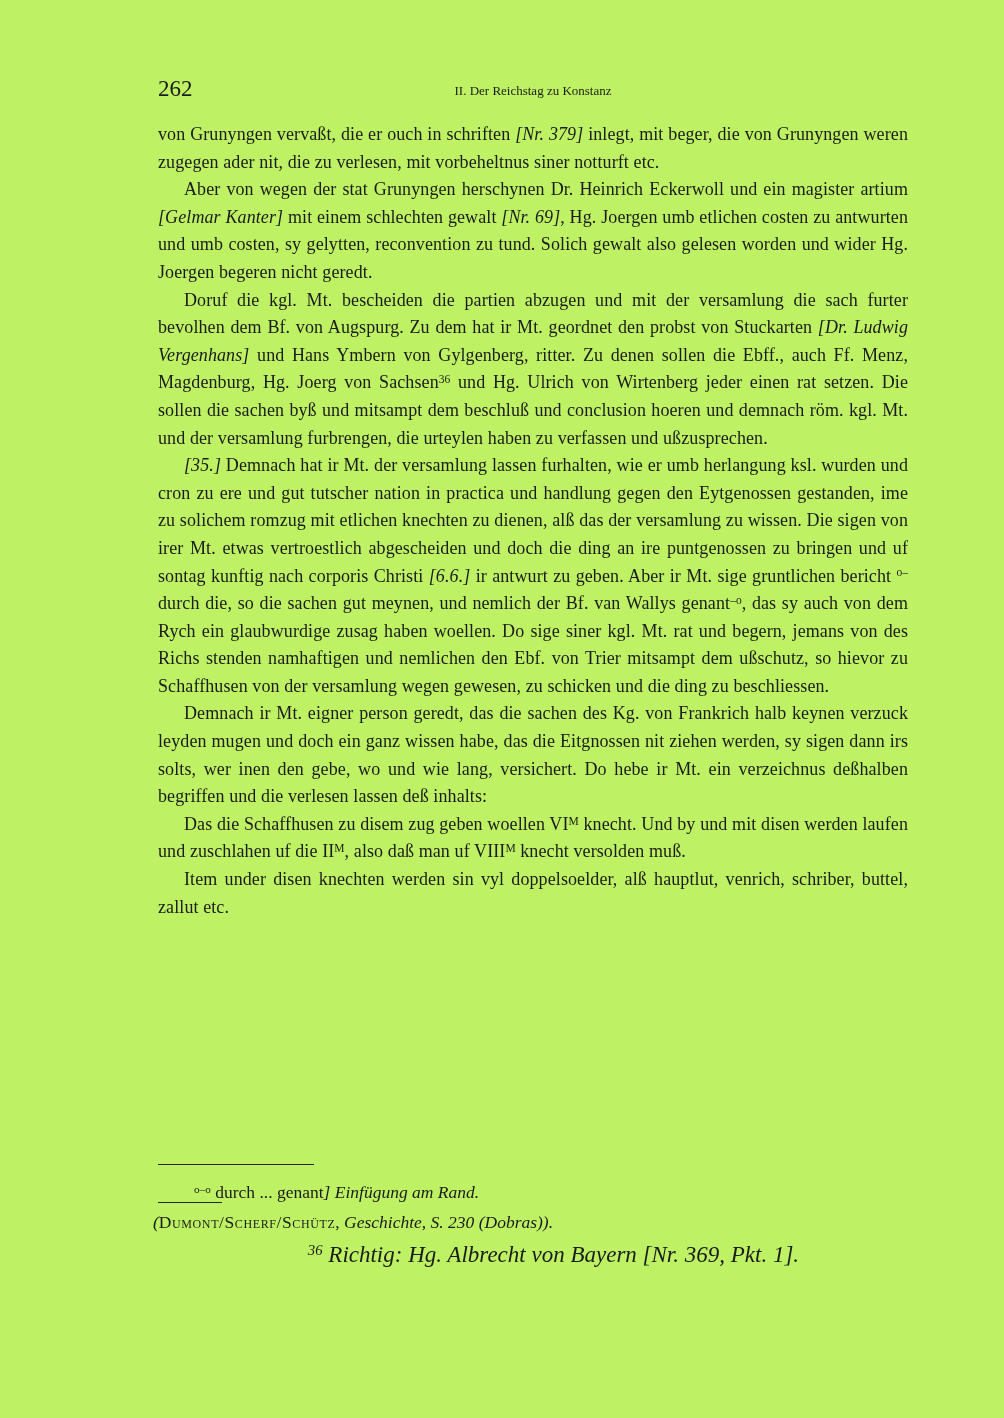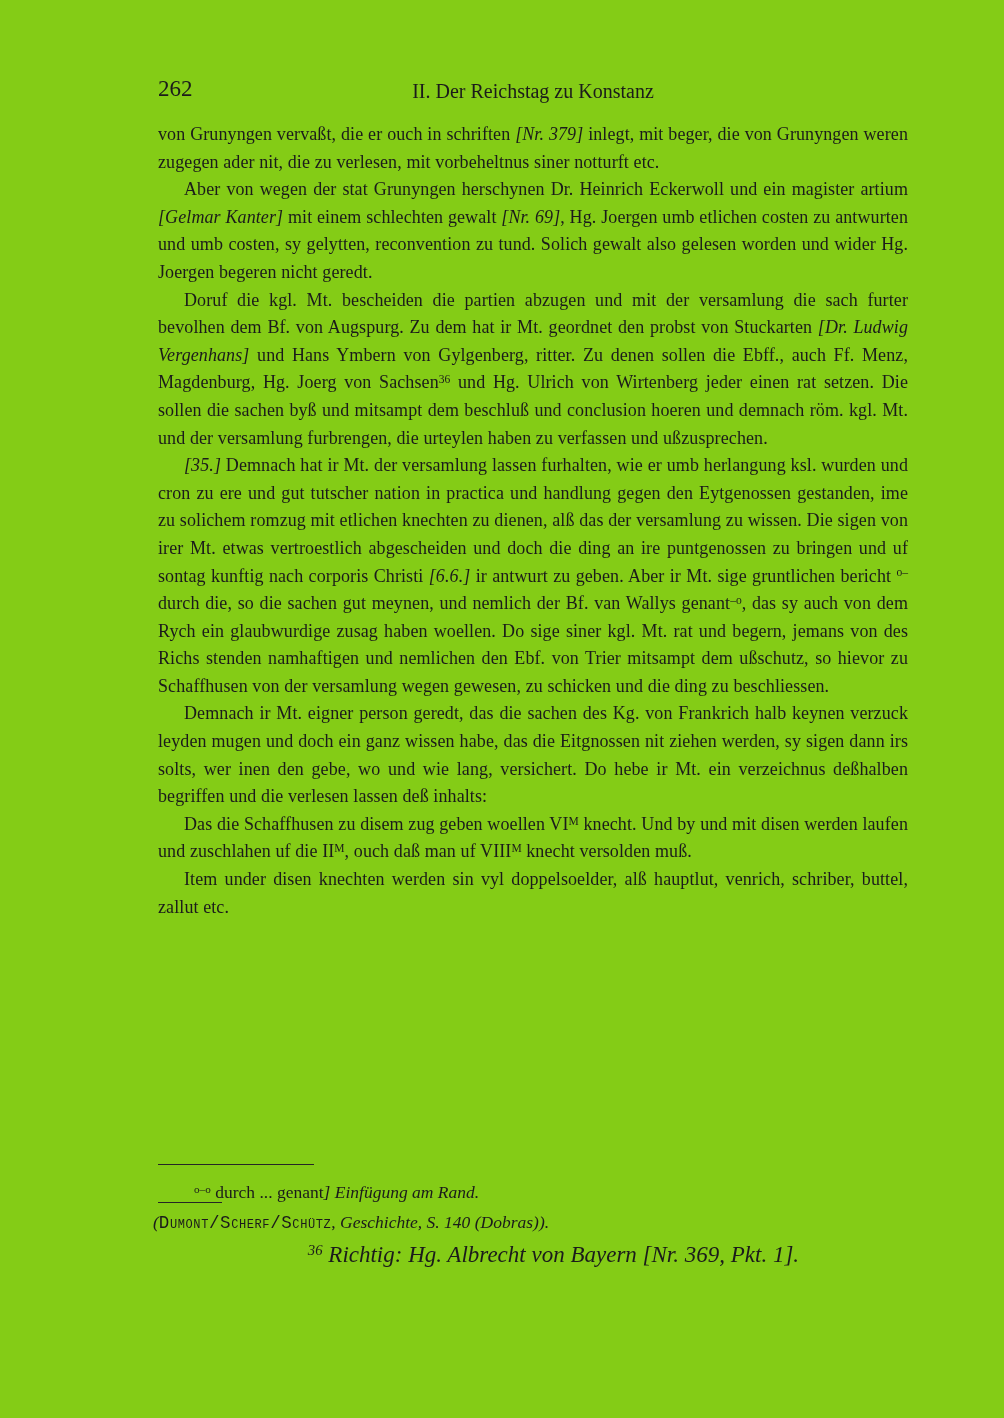--- a/index.html
+++ b/index.html
@@ -4,53 +4,53 @@
 <style>
   html, body { margin: 0; padding: 0; }
   body {
     width: 1004px; height: 1418px;
     background: #e8e8e8;
     font-family: "Liberation Serif", serif;
   }
   .page {
     position: relative;
     width: 1004px; height: 1418px;
-    background: #84cc16;
+    background: #bef264;
     color: #1b1b1b;
     overflow: hidden;
   }
   .pagehead {
     position: absolute;
     left: 158px; top: 76px; width: 750px;
     height: 30px;
   }
   .pagenum {
     position: absolute; left: 0; top: 0;
     font-size: 23px; line-height: 26px;
   }
   .runtitle {
     display: block;
     text-align: center;
-    font-size: 20px; line-height: 26px;
+    font-size: 13px; line-height: 26px;
     margin-top: 2px;
   }
   .bodytext {
     position: absolute;
     left: 158px; top: 121px; width: 750px;
     font-size: 18px;
     line-height: 27.6px;
     text-align: justify;
     letter-spacing: 0.1px;
   }
   .para { margin: 0; }
   .para.indent { text-indent: 26px; }
 
   .seg-r  { font-style: normal; }
   .seg-i  { font-style: italic; }
-  .seg-sc { font-variant: small-caps; letter-spacing: 0.6px; font-family: Liberation Mono, monospace; }
+  .seg-sc { font-variant: small-caps; letter-spacing: 0.6px; }
   sup.seg-sup, sup.seg-supi {
     font-size: 0.64em;
     vertical-align: baseline;
     position: relative; top: -0.45em;
     line-height: 0;
     letter-spacing: 0;
   }
   sup.seg-supi { font-style: italic; }
 
   .rule {
@@ -91,27 +91,27 @@
     <span class="pagenum">262</span>
     <span class="runtitle">II. Der Reichstag zu Konstanz</span>
   </header>
 
   <main class="bodytext" id="body-text">
       <p class="para"><span class="seg-r">von Grunyngen vervaßt, die er ouch in schriften </span><span class="seg-i">[Nr. 379]</span><span class="seg-r"> inlegt, mit beger, die von Grunyngen weren zugegen ader nit, die zu verlesen, mit vorbeheltnus siner notturft etc.</span></p>
       <p class="para indent"><span class="seg-r">Aber von wegen der stat Grunyngen herschynen Dr. Heinrich Eckerwoll und ein magister artium </span><span class="seg-i">[Gelmar Kanter]</span><span class="seg-r"> mit einem schlechten gewalt </span><span class="seg-i">[Nr. 69]</span><span class="seg-r">, Hg. Joergen umb etlichen costen zu antwurten und umb costen, sy gelytten, reconvention zu tund. Solich gewalt also gelesen worden und wider Hg. Joergen begeren nicht geredt.</span></p>
       <p class="para indent"><span class="seg-r">Doruf die kgl. Mt. bescheiden die partien abzugen und mit der versamlung die sach furter bevolhen dem Bf. von Augspurg. Zu dem hat ir Mt. geordnet den probst von Stuckarten </span><span class="seg-i">[Dr. Ludwig Vergenhans]</span><span class="seg-r"> und Hans Ymbern von Gylgenberg, ritter. Zu denen sollen die Ebff., auch Ff. Menz, Magdenburg, Hg. Joerg von Sachsen</span><sup class="seg-sup">36</sup><span class="seg-r"> und Hg. Ulrich von Wirtenberg jeder einen rat setzen. Die sollen die sachen byß und mitsampt dem beschluß und conclusion hoeren und demnach röm. kgl. Mt. und der versamlung furbrengen, die urteylen haben zu verfassen und ußzusprechen.</span></p>
       <p class="para indent"><span class="seg-i">[35.]</span><span class="seg-r"> Demnach hat ir Mt. der versamlung lassen furhalten, wie er umb herlangung ksl. wurden und cron zu ere und gut tutscher nation in practica und handlung gegen den Eytgenossen gestanden, ime zu solichem romzug mit etlichen knechten zu dienen, alß das der versamlung zu wissen. Die sigen von irer Mt. etwas vertroestlich abgescheiden und doch die ding an ire puntgenossen zu bringen und uf sontag kunftig nach corporis Christi </span><span class="seg-i">[6.6.]</span><span class="seg-r"> ir antwurt zu geben. Aber ir Mt. sige gruntlichen bericht </span><sup class="seg-sup">o–</sup><span class="seg-r">durch die, so die sachen gut meynen, und nemlich der Bf. van Wallys genant</span><sup class="seg-sup">–o</sup><span class="seg-r">, das sy auch von dem Rych ein glaubwurdige zusag haben woellen. Do sige siner kgl. Mt. rat und begern, jemans von des Richs stenden namhaftigen und nemlichen den Ebf. von Trier mitsampt dem ußschutz, so hievor zu Schaffhusen von der versamlung wegen gewesen, zu schicken und die ding zu beschliessen.</span></p>
       <p class="para indent"><span class="seg-r">Demnach ir Mt. eigner person geredt, das die sachen des Kg. von Frankrich halb keynen verzuck leyden mugen und doch ein ganz wissen habe, das die Eitgnossen nit ziehen werden, sy sigen dann irs solts, wer inen den gebe, wo und wie lang, versichert. Do hebe ir Mt. ein verzeichnus deßhalben begriffen und die verlesen lassen deß inhalts:</span></p>
-      <p class="para indent"><span class="seg-r">Das die Schaffhusen zu disem zug geben woellen VI</span><sup class="seg-sup">M</sup><span class="seg-r"> knecht. Und by und mit disen werden laufen und zuschlahen uf die II</span><sup class="seg-sup">M</sup><span class="seg-r">, ouch daß man uf VIII</span><sup class="seg-sup">M</sup><span class="seg-r"> knecht versolden muß.</span></p>
+      <p class="para indent"><span class="seg-r">Das die Schaffhusen zu disem zug geben woellen VI</span><sup class="seg-sup">M</sup><span class="seg-r"> knecht. Und by und mit disen werden laufen und zuschlahen uf die II</span><sup class="seg-sup">M</sup><span class="seg-r">, also daß man uf VIII</span><sup class="seg-sup">M</sup><span class="seg-r"> knecht versolden muß.</span></p>
       <p class="para indent"><span class="seg-r">Item under disen knechten werden sin vyl doppelsoelder, alß hauptlut, venrich, schriber, buttel, zallut etc.</span></p>
     </main>
 
   <hr class="rule rule-long">
 
   <p class="apparatus" id="apparatus-note"><sup class="seg-sup">o–o</sup><span class="seg-r"> durch ... genant</span><span class="seg-i">] Einfügung am Rand.</span></p>
 
   <hr class="rule rule-short">
 
-  <p class="fnsource" id="fn-source"><span class="seg-i">(</span><span class="seg-sc">Dumont/Scherf/Schütz</span><span class="seg-r">, </span><span class="seg-i">Geschichte, S. 140 (Dobras)).</span></p>
+  <p class="fnsource" id="fn-source"><span class="seg-i">(</span><span class="seg-sc">Dumont/Scherf/Schütz</span><span class="seg-r">, </span><span class="seg-i">Geschichte, S. 230 (Dobras)).</span></p>
 
   <p class="fn36" id="fn-36"><sup class="seg-supi">36</sup><span class="seg-i"> Richtig: Hg. Albrecht von Bayern [Nr. 369, Pkt. 1].</span></p>
 
 </div>
 
 </body></html>

